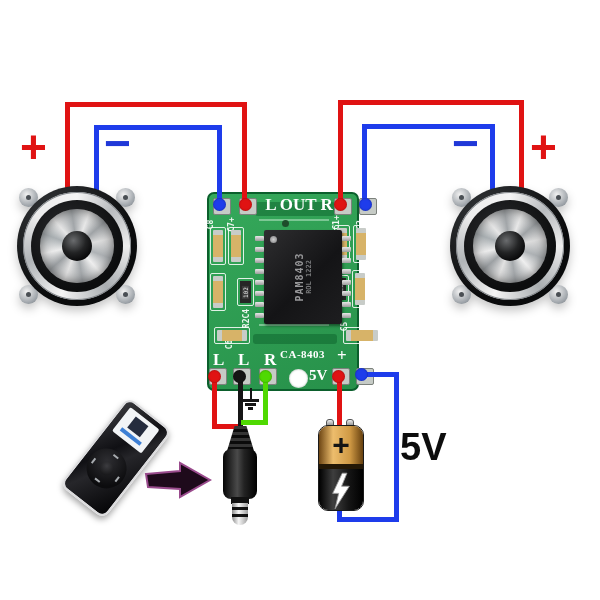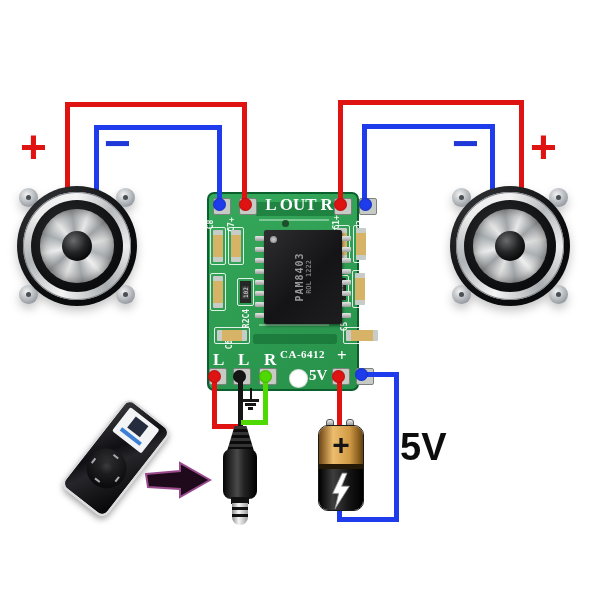--- a/index.html
+++ b/index.html
@@ -133,21 +133,21 @@
     <div class="pad" style="left:50px;top:174px;"></div>
     <div class="pad" style="left:123px;top:174px;"></div>
     <div class="pad" style="left:147px;top:174px;"></div>
     <div class="hole" style="left:80px;top:175px;"></div>
     <div class="hole small" style="left:73px;top:26px;"></div>
 
     <div class="silk" style="left:42px;top:2px;width:96px;font-size:17px;text-align:center;">L OUT R</div>
     <div class="silk" style="left:4px;top:157px;font-size:17px;">L</div>
     <div class="silk" style="left:29px;top:157px;font-size:17px;">L</div>
     <div class="silk" style="left:55px;top:157px;font-size:17px;">R</div>
-    <div class="silk" style="left:71px;top:155px;font-size:11px;letter-spacing:.5px;">CA-6412</div>
+    <div class="silk" style="left:71px;top:155px;font-size:11px;letter-spacing:.5px;">CA-8403</div>
     <div class="silk" style="left:128px;top:153px;font-size:17px;">+</div>
     <div class="silk" style="left:150px;top:153px;font-size:17px;">−</div>
     <div class="silk" style="left:100px;top:174px;font-size:15px;">5V</div>
 
     <div class="ref" style="left:-3px;top:26px;">C8</div>
     <div class="ref" style="left:15px;top:26px;">C7+</div>
     <div class="ref" style="left:120px;top:24px;">C1+</div>
     <div class="ref" style="left:144px;top:24px;">C2-</div>
     <div class="ref" style="left:28px;top:120px;">R2C4</div>
     <div class="ref" style="left:16px;top:146px;">C6</div>

